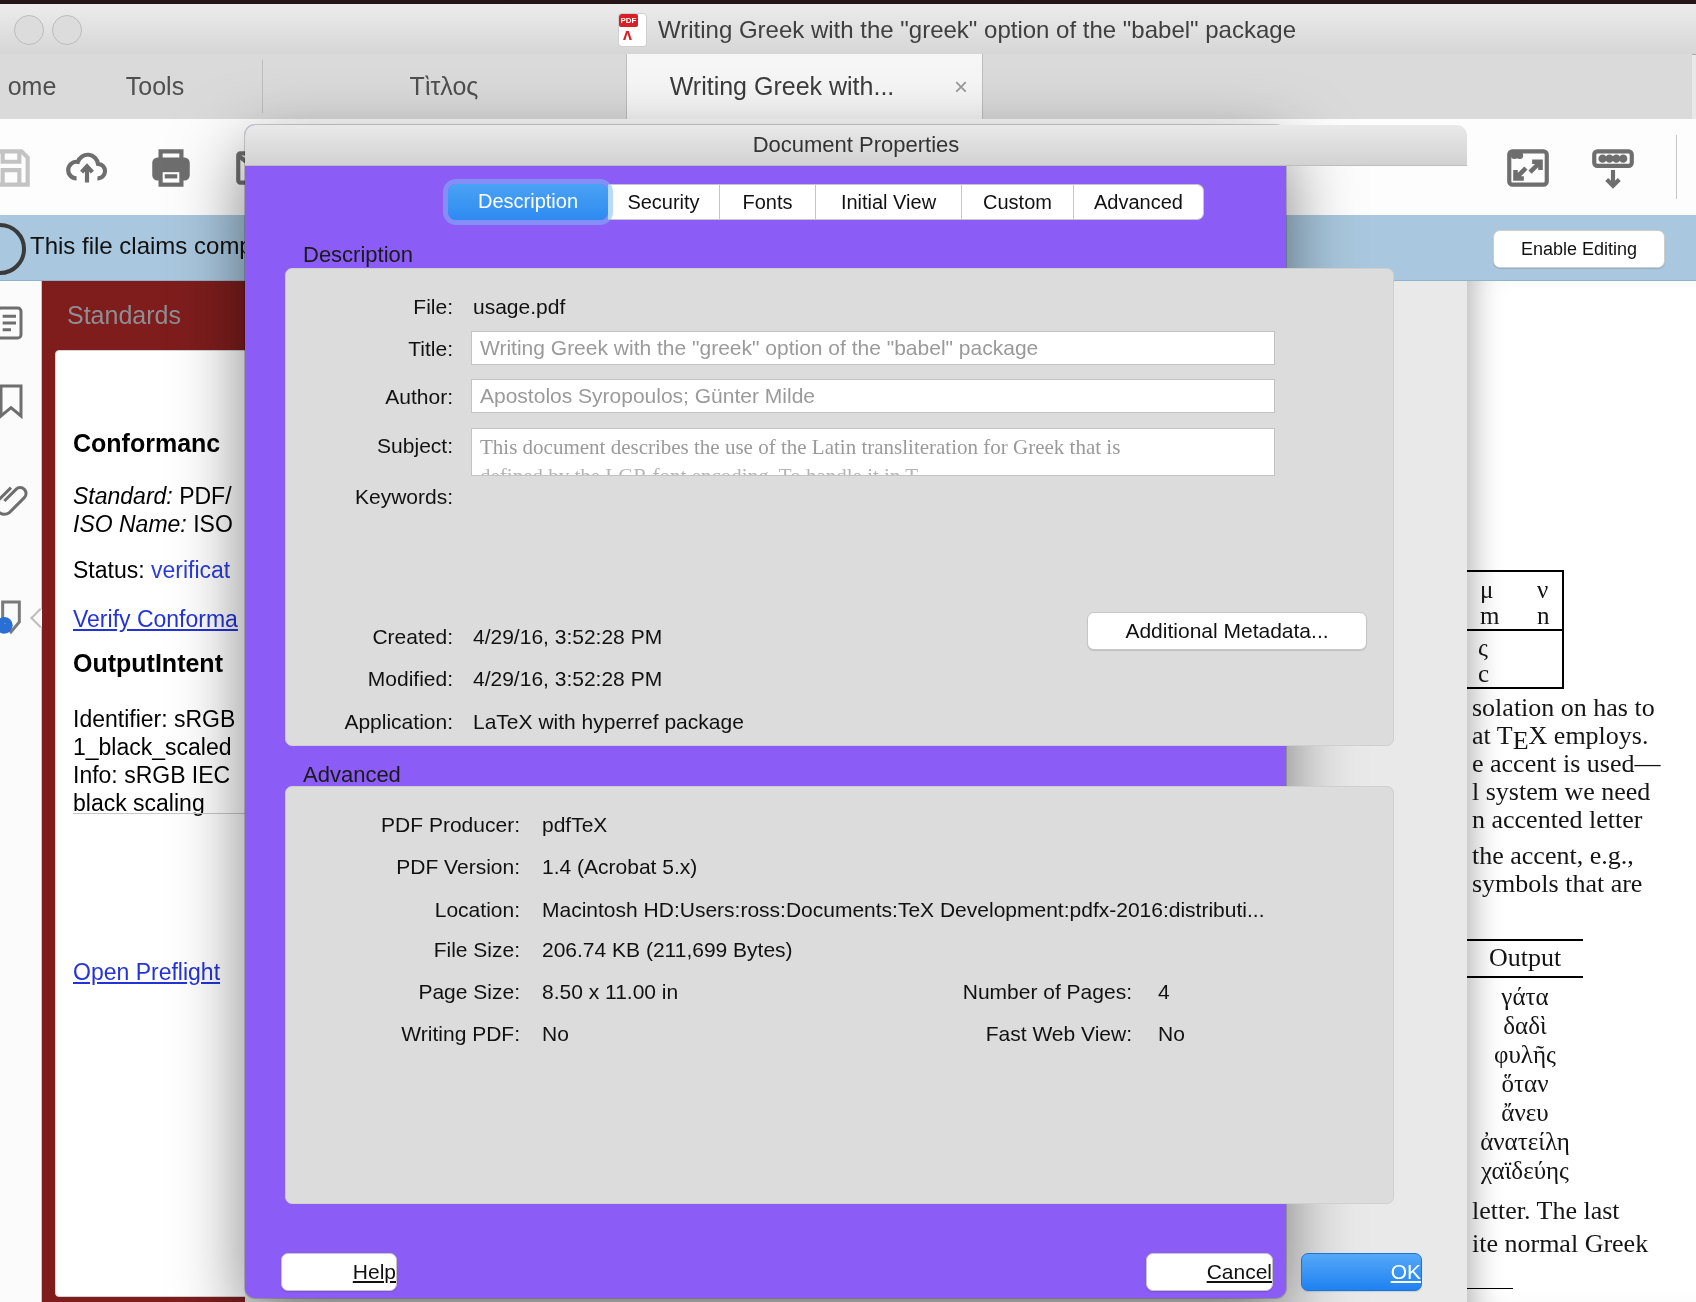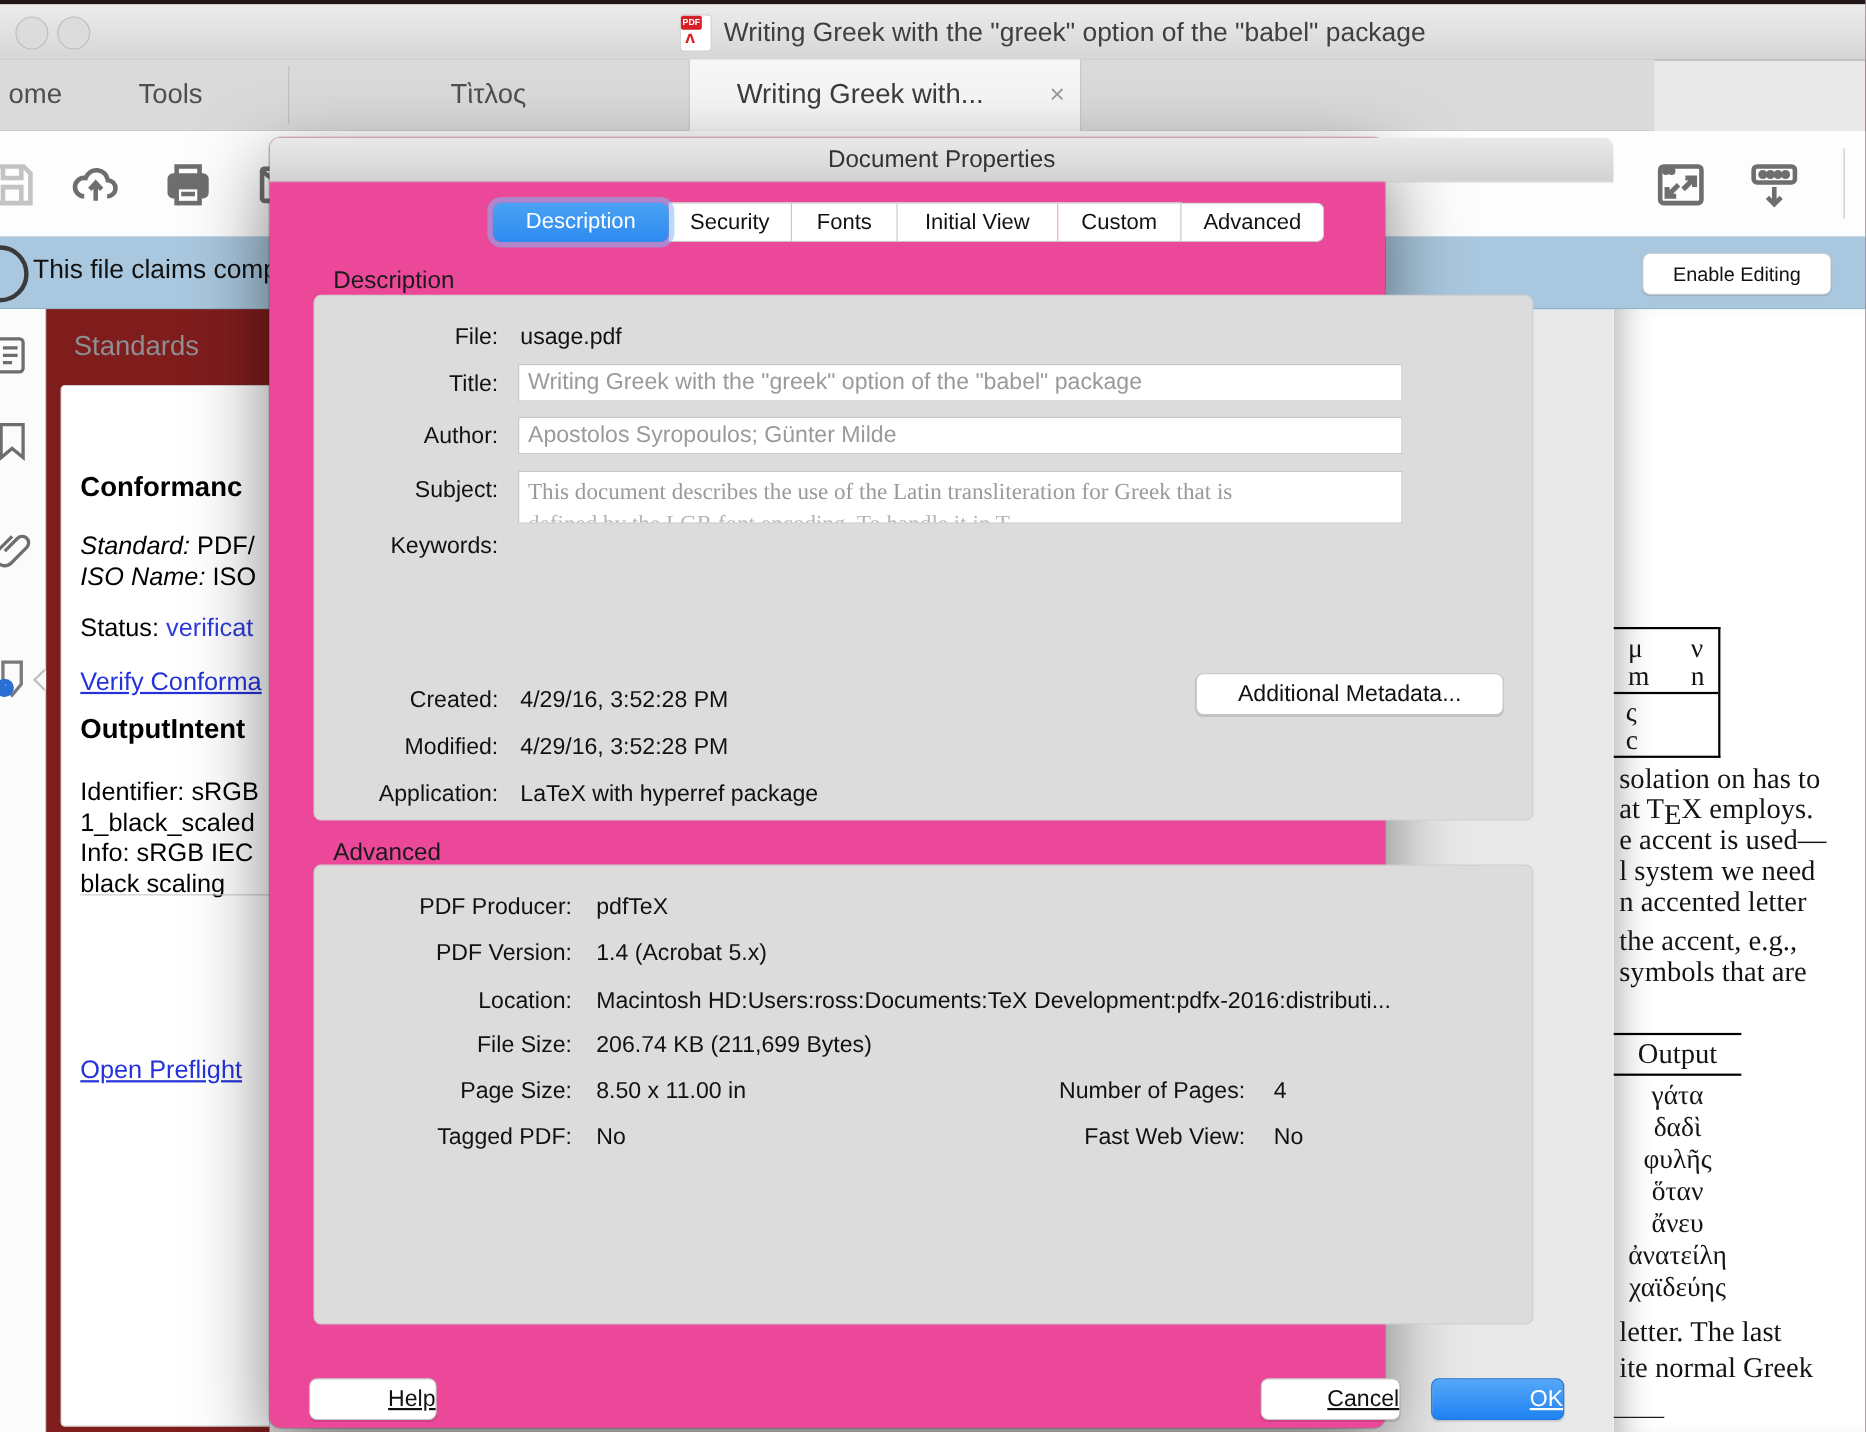--- a/index.html
+++ b/index.html
@@ -13,21 +13,21 @@
             background:linear-gradient(#ececec,#d6d6d6);border-bottom:1px solid #a8a8a8;}
   .traffic{width:28px;height:28px;border-radius:50%;background:#dcdcdc;border:1px solid #bcbcbc;top:11px;}
   #win-title{top:12px;left:658px;font-size:24px;color:#3f3f3f;white-space:nowrap;}
   #pdf-icon{left:619px;top:10px;width:27px;height:32px;background:#fff;border-radius:3px;
             box-shadow:0 0 0 1px #d0d0d0;overflow:hidden;}
   #pdf-icon .band{position:absolute;left:0;top:0;width:19px;height:13px;background:#d61f26;border-radius:2px;
                   color:#fff;font-size:8px;font-weight:bold;text-align:center;line-height:13px;}
   #pdf-icon .glyph{position:absolute;left:4px;top:12px;color:#d61f26;font-size:16px;font-weight:bold;}
 
   
-  #tabbar{left:0;top:54px;width:1504px;height:65px;background:#dadada;border-bottom:6px solid #4c1d95;}
+  #tabbar{left:0;top:54px;width:1692px;height:65px;background:#dadada;border-bottom:6px solid #4c1d95;}
   .doc-tab{top:0;height:65px;line-height:65px;font-size:25px;color:#4f4f4f;text-align:center;}
   .tab-sep{top:6px;width:1px;height:53px;background:#bdbdbd;}
   #tab-active{left:626px;top:0;width:355px;height:65px;background:#f6f6f6;
               border-left:1px solid #bdbdbd;border-right:1px solid #bdbdbd;}
   #tab-active .lbl{position:absolute;left:0;top:0;width:310px;height:65px;line-height:65px;
                    text-align:center;font-size:25px;color:#3c3c3c;white-space:nowrap;}
   #tab-active .close{position:absolute;right:14px;top:20px;font-size:24px;color:#9a9a9a;line-height:26px;}
 
   
   #toolbar{left:0;top:119px;width:1696px;height:96px;background:#fdfdfd;border-bottom:1px solid #cfcfcf;}
@@ -67,22 +67,22 @@
   .tex-e{display:inline-block;position:relative;top:5px;}
   #frag-table{position:absolute;left:0;top:289px;width:95px;height:115px;
               border-top:2px solid #000;border-right:2px solid #000;border-bottom:2px solid #000;}
   #frag-table .mid{position:absolute;left:0;top:57px;width:95px;height:2px;background:#000;}
   .frag-cell{position:absolute;font-size:25px;}
   .rule{position:absolute;height:2px;background:#000;}
   .gk-row{position:absolute;left:0;width:116px;text-align:center;font-size:25px;white-space:nowrap;}
   #output-hdr{position:absolute;left:0;top:662px;width:116px;text-align:center;font-size:26px;}
 
   
-  #dialog{left:245px;top:125px;width:1014px;height:1173px;background:#ec4899;border-radius:10px;
-          box-shadow:0 25px 70px rgba(0,0,0,.5),0 0 0 1px rgba(0,0,0,.18);}
+  #dialog{left:245px;top:125px;width:1014px;height:1173px;background:#8b5cf6;border-radius:10px;
+          box-shadow:0 25px 70px rgba(0,0,0,.5),0 0 0 1px rgba(0,0,0,.18);padding-left:27px;}
   #dlg-titlebar{position:absolute;left:0;top:0;width:1222px;height:40px;border-radius:10px 10px 0 0;
                 background:linear-gradient(#e9e9e9,#d2d2d2);border-bottom:1px solid #bdbdbd;}
   #dlg-title{position:absolute;width:1222px;top:7px;text-align:center;font-size:22px;color:#333;}
   #seg{position:absolute;left:203px;top:59px;height:36px;display:flex;}
   .seg-btn{height:36px;background:#fff;border:1px solid #c6c6c6;border-left:none;font-size:20px;
            color:#111;text-align:center;line-height:34px;box-sizing:border-box;}
   .seg-btn.first{border-radius:8px;border:none;color:#fff;
            background:linear-gradient(#4aa3f5,#2e8af0);
            box-shadow:0 0 0 5px rgba(125,185,245,.55);z-index:2;}
   .seg-btn.last{border-radius:0 7px 7px 0;}
@@ -321,21 +321,21 @@
 
       <div class="flabel" style="left:30px;top:151px;width:204px;">File Size:</div>
       <div class="fvalue" style="left:256px;top:151px;">206.74 KB (211,699 Bytes)</div>
 
       <div class="flabel" style="left:30px;top:193px;width:204px;">Page Size:</div>
       <div class="fvalue" style="left:256px;top:193px;">8.50 x 11.00 in</div>
 
       <div class="flabel" style="left:646px;top:193px;width:200px;">Number of Pages:</div>
       <div class="fvalue" style="left:872px;top:193px;">4</div>
 
-      <div class="flabel" style="left:30px;top:235px;width:204px;">Tagged PDF:</div>
+      <div class="flabel" style="left:30px;top:235px;width:204px;">Writing PDF:</div>
       <div class="fvalue" style="left:256px;top:235px;">No</div>
 
       <div class="flabel" style="left:646px;top:235px;width:200px;">Fast Web View:</div>
       <div class="fvalue" style="left:872px;top:235px;">No</div>
     </div>
 
     <div class="dlg-btn" style="left:36px;top:1128px;width:114px;">Help</div>
     <div class="dlg-btn" style="left:901px;top:1128px;width:125px;">Cancel</div>
     <div class="dlg-btn" id="ok-btn" style="left:1056px;top:1128px;width:119px;">OK</div>
   </div>

